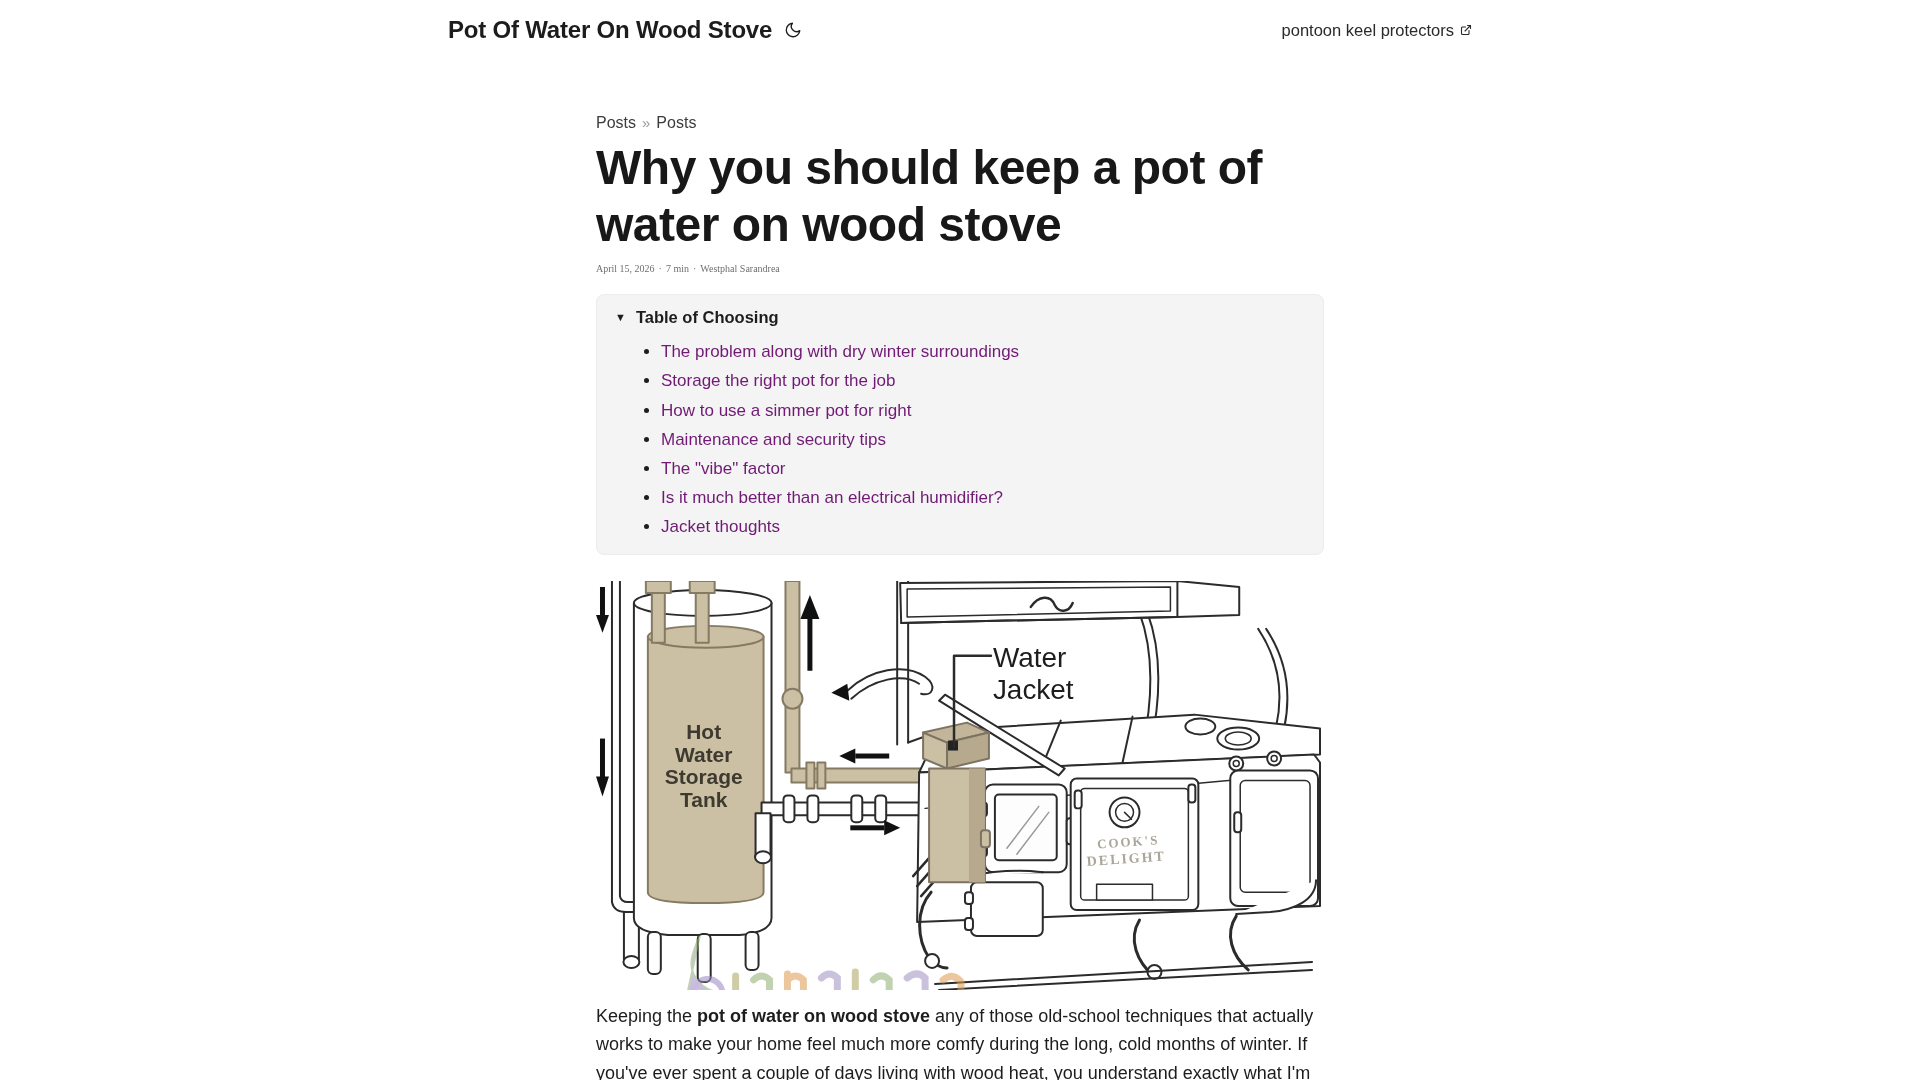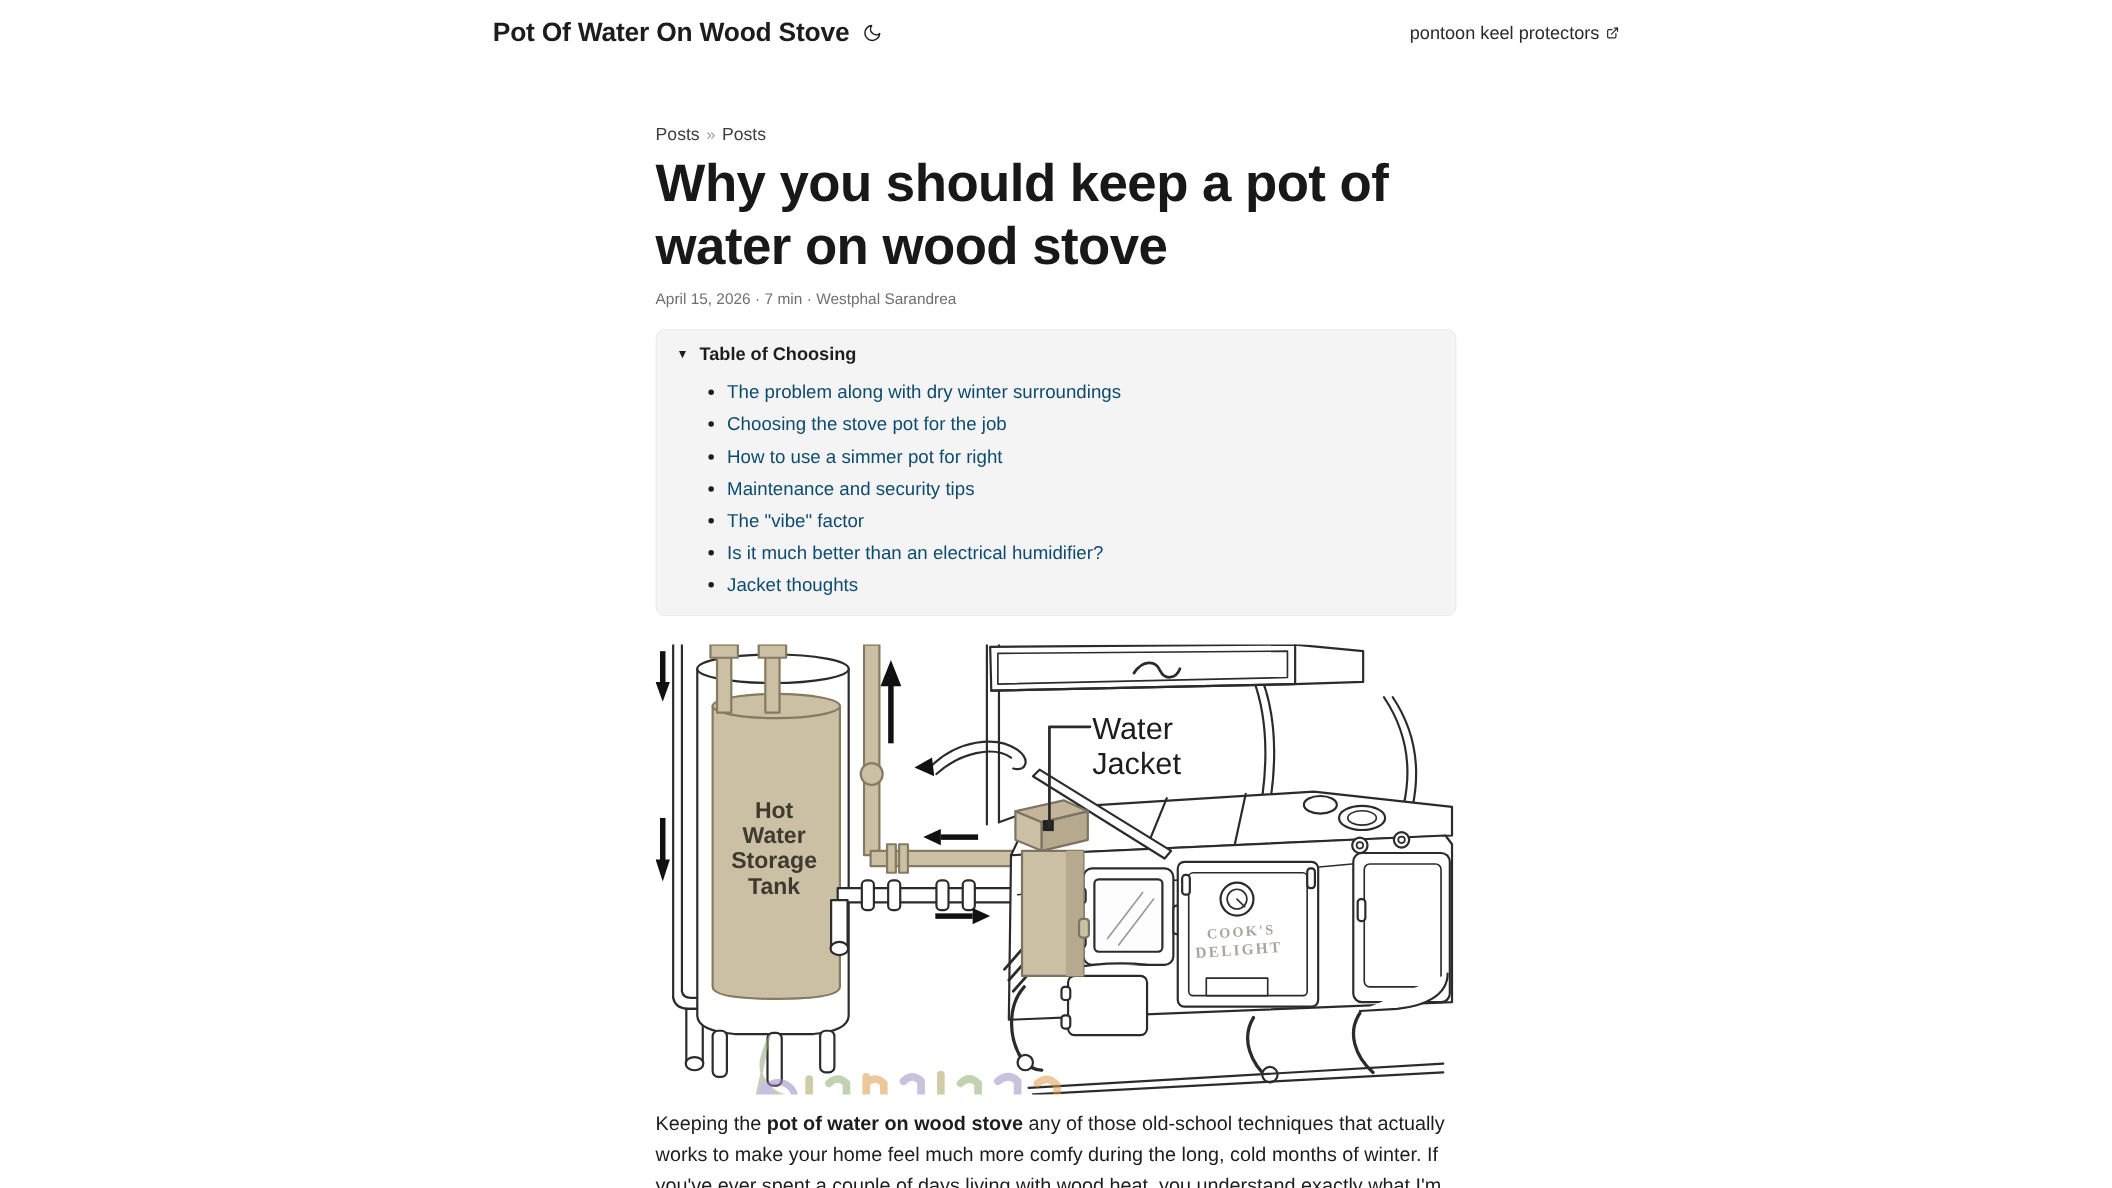--- a/index.html
+++ b/index.html
@@ -17,32 +17,32 @@
   .ext-icon { display:inline-block; }
 
   
   .main { width:728px; margin:0 auto; }
   .breadcrumb { margin-top:54px; font-size:16px; color:#3c3c3c; }
   .breadcrumb a { color:#3c3c3c; text-decoration:none; }
   .breadcrumb .sep { color:#9a9a9a; margin:0 6px; font-size:15px; }
 
   h1.post-title { margin-top:8px; font-size:48px; line-height:1.18; font-weight:700;
                   color:#181818; letter-spacing:-0.5px; }
-  .post-meta { margin-top:10px; font-size:14px; color:#6f6f6f; }
+  .post-meta { margin-top:10px; font-size:10px; color:#6f6f6f;font-family:Liberation Serif, serif; }
   .post-meta .dot { margin:0 4px; }
 
   
   .toc { margin-top:20px; background:#f4f4f4; border:1px solid #ececec; border-radius:8px;
          padding:10px 18px 12px 18px; }
   .toc-summary { display:flex; align-items:center; gap:10px; font-size:16.5px; font-weight:700;
                  color:#1d1d1d; line-height:24px; cursor:pointer; }
   .toc-marker { font-size:11px; color:#1d1d1d; }
   .toc ul { margin:8px 0 0 0; padding-left:46px; list-style:disc; }
   .toc li { font-size:17px; line-height:29.2px; color:#1d1d1d; }
-  .toc li a { color:#0c4a6e; text-decoration:none; }
+  .toc li a { color:#701a75; text-decoration:none; }
 
   
   .post-figure { margin-top:26px; width:728px; }
   .post-figure svg { display:block; width:728px; height:auto; }
 
   
   .post-content { margin-top:12px; font-size:18px; line-height:28.5px; color:#1d1d1d; }
   .post-content b { font-weight:700; }
 
   
@@ -90,21 +90,21 @@
     <span>April 15, 2026</span><span class="dot">·</span><span>7 min</span><span class="dot">·</span><span>Westphal Sarandrea</span>
   </div>
 
   <div class="toc">
     <div class="toc-summary">
       <span class="toc-marker">▼</span>
       <span>Table of Choosing</span>
     </div>
     <ul>
       <li><a href="#">The problem along with dry winter surroundings</a></li>
-      <li><a href="#">Choosing the stove pot for the job</a></li>
+      <li><a href="#">Storage the right pot for the job</a></li>
       <li><a href="#">How to use a simmer pot for right</a></li>
       <li><a href="#">Maintenance and security tips</a></li>
       <li><a href="#">The "vibe" factor</a></li>
       <li><a href="#">Is it much better than an electrical humidifier?</a></li>
       <li><a href="#">Jacket thoughts</a></li>
     </ul>
   </div>
 
   <figure class="post-figure">
     <svg viewBox="0 0 730 410" xmlns="http://www.w3.org/2000/svg">

